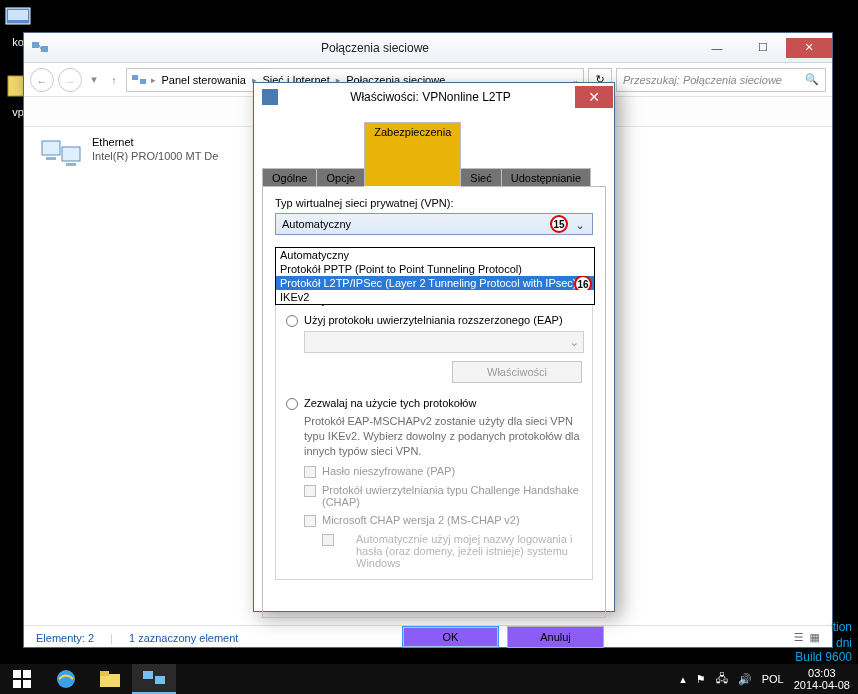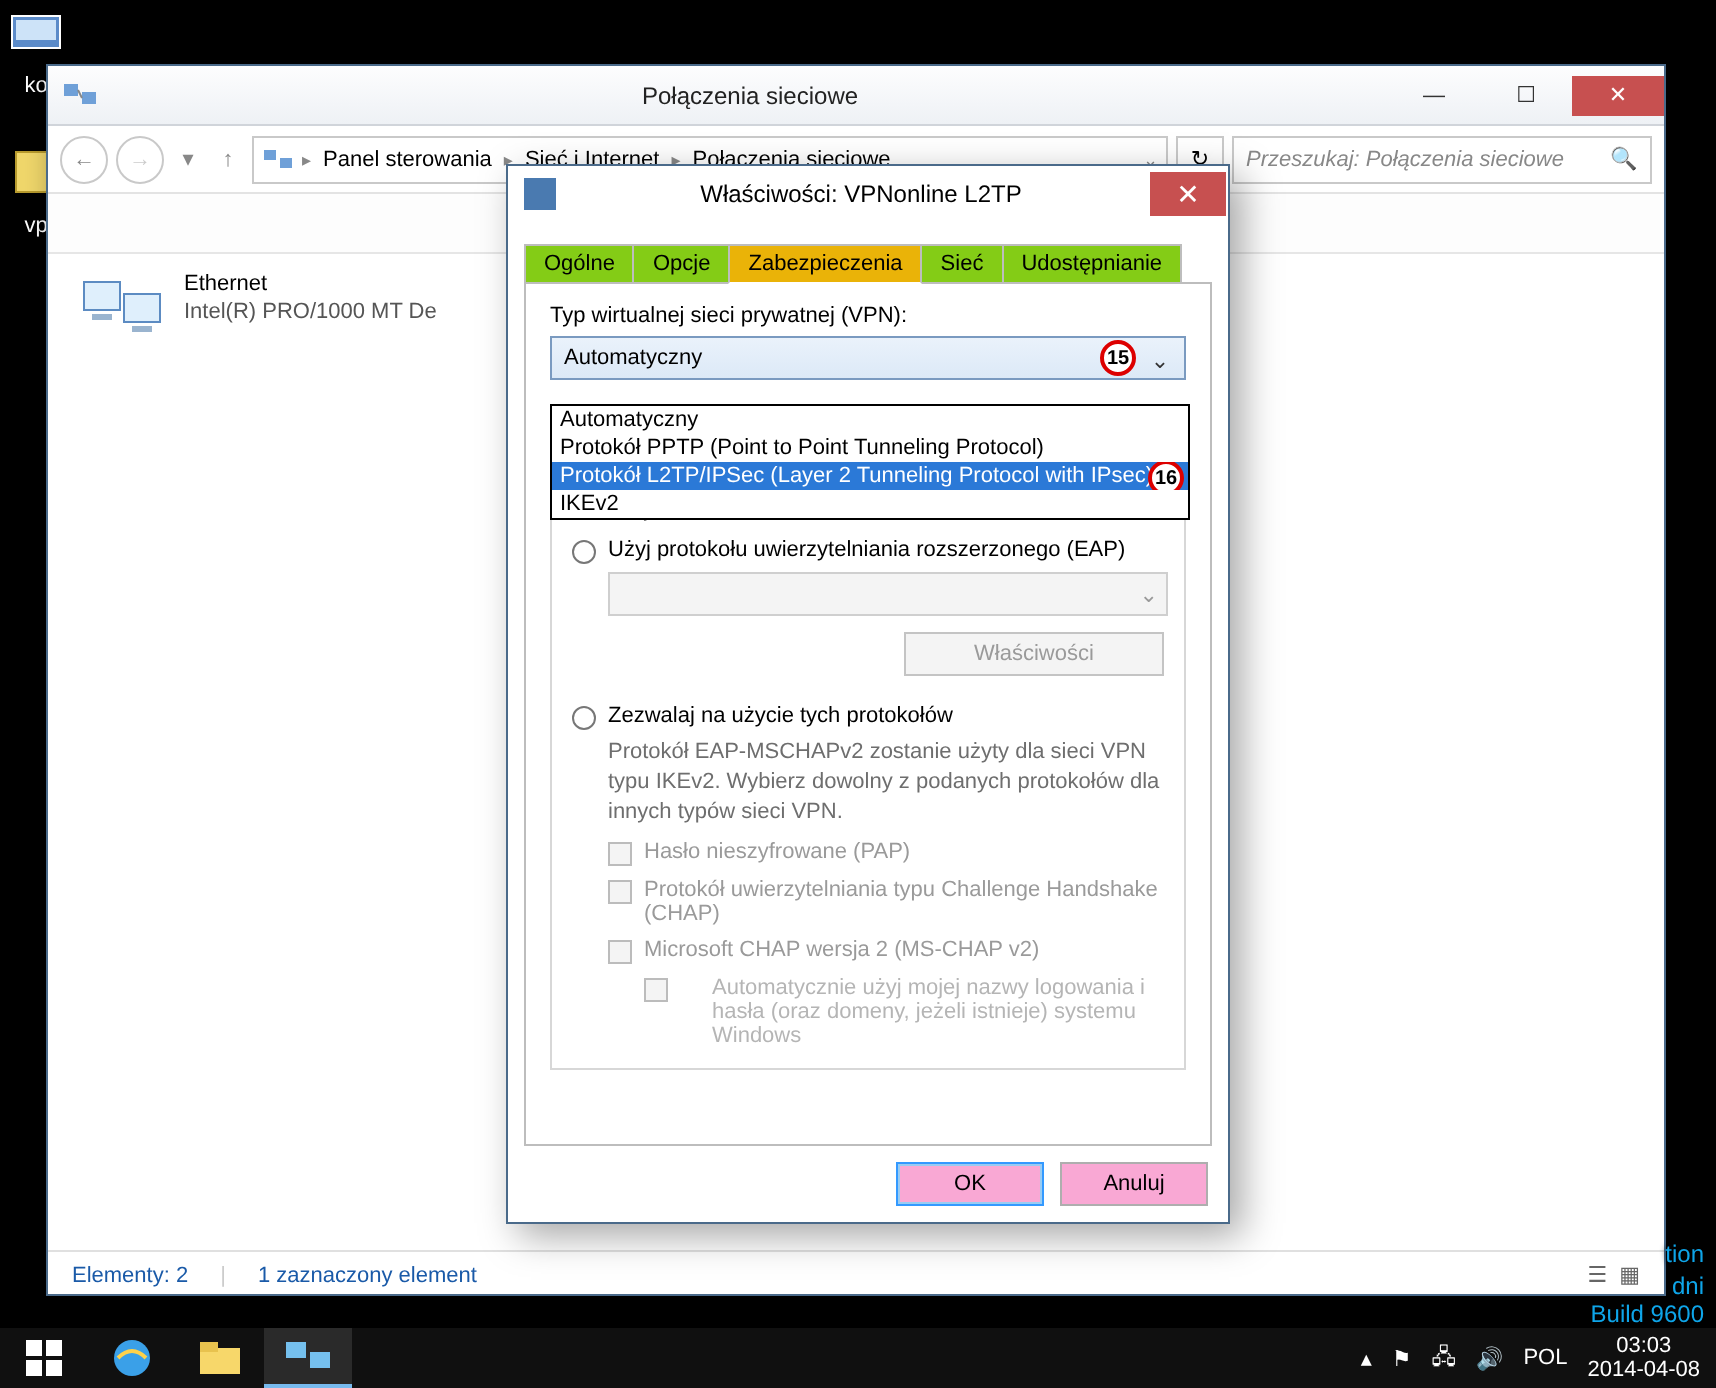--- a/index.html
+++ b/index.html
@@ -58,21 +58,21 @@
   z-index: 20;
 }
 .propdlg .titlebar { height: 28px; background: #fff; display: flex; align-items: center; }
 .propdlg .title-icon2 { width: 16px; height: 16px; margin: 0 8px; background: #4a7ab0; }
 .propdlg .title2 { flex: 1; text-align: center; font-size: 12px; }
 .propdlg .closebtn { width: 38px; height: 22px; background: #c75050; color: #fff; display: flex; align-items: center; justify-content: center; font-size: 14px; margin-right: 1px;}
 
 .tabstrip { display: flex; margin: 10px 8px 0 8px; }
 .tab { padding: 3px 9px; border: 1px solid #bdbdbd; border-bottom: none; background: #fff; margin-right: -1px; position: relative; top: 1px; }
 .tab.active { background: #eab308; border-bottom: 1px solid #fff; z-index: 2; }
-.tab.inactive { background: #84cc16; }
+.tab.inactive { background: #737373; margin-top: 46px; }
 .tabpanel { margin: 0 8px 8px 8px; border: 1px solid #bdbdbd; padding: 10px 12px 12px 12px; height: 432px; position: relative; }
 
 .lbl { color: #000; margin-bottom: 4px; }
 .combo { width: 100%; height: 22px; border: 1px solid #7a9ac0; background: linear-gradient(#eaf2fb,#dce9f7); display: flex; align-items: center; padding: 0 6px; position: relative; }
 .combo .arrow { position: absolute; right: 4px; top: 3px; width: 16px; height: 16px; display: flex; align-items: center; justify-content: center; color: #333; }
 .badge { position: absolute; width: 18px; height: 18px; border-radius: 9px; background: #fff; border: 2px solid #d00; color: #000; font-weight: bold; font-size: 10px; display: flex; align-items: center; justify-content: center; }
 
 .droplist { position: absolute; left: 12px; top: 60px; width: 320px; border: 1px solid #000; background: #fff; z-index: 5; }
 .droplist .opt { padding: 1px 4px; white-space: nowrap; overflow: hidden; }
 .droplist .opt.sel { background: #2b79d7; color: #fff; }
@@ -82,21 +82,21 @@
 .radio-row { display: flex; align-items: flex-start; gap: 6px; margin: 4px 0; }
 .radio { width: 12px; height: 12px; border: 1px solid #777; border-radius: 6px; margin-top: 1px; flex-shrink: 0; }
 .disabled-combo { margin-left: 18px; margin-top: 4px; width: 280px; height: 22px; border: 1px solid #cfcfcf; background: #f4f4f4; display: flex; align-items: center; justify-content: flex-end; padding-right: 4px; color: #999; }
 .propbtn { margin-left: auto; margin-top: 8px; width: 130px; height: 22px; border: 1px solid #c4c4c4; background: #f4f4f4; color: #9a9a9a; display: flex; align-items: center; justify-content: center; }
 .subtext { margin-left: 18px; color: #6e6e6e; line-height: 1.35; margin-top: 2px; }
 .check-row { display: flex; align-items: flex-start; gap: 6px; margin: 6px 0 0 18px; color: #9a9a9a; }
 .chk { width: 12px; height: 12px; border: 1px solid #bcbcbc; background: #f4f4f4; flex-shrink: 0; margin-top: 1px; }
 .check-sub { margin-left: 36px; color: #b5b5b5; display: flex; gap: 22px; margin-top: 6px; }
 
 .dlgbtns { display: flex; justify-content: flex-end; gap: 8px; padding: 0 10px 10px 0; }
-.btn { width: 74px; height: 22px; border: 1px solid #aeaeae; background: #f9a8d4; display: flex; align-items: center; justify-content: center; }
+.btn { width: 97px; height: 22px; border: 1px solid #aeaeae; background: #8b5cf6; display: flex; align-items: center; justify-content: center; }
 .btn.default { border: 1px solid #3399ff; box-shadow: inset 0 0 0 1px #99ccf3; }
 
 .syslabel { position: absolute; right: 6px; color: #0ea5e9; font-size: 12px; text-align: right; line-height: 1.3; text-shadow: 0 0 3px #000; margin-left: 16px; }
 
 .taskbar { position: absolute; left: 0; bottom: 0; width: 858px; height: 30px; background: #101010; display: flex; align-items: stretch; }
 .taskbtn { width: 44px; display: flex; align-items: center; justify-content: center; }
 .taskbtn.active { background: #2a2a2a; border-bottom: 2px solid #76b9ed; }
 .tray { margin-left: auto; display: flex; align-items: center; gap: 10px; color: #fff; padding: 0 8px; font-size: 10px; }
 .tray .clock { text-align: center; line-height: 1.1; }
 </style>

